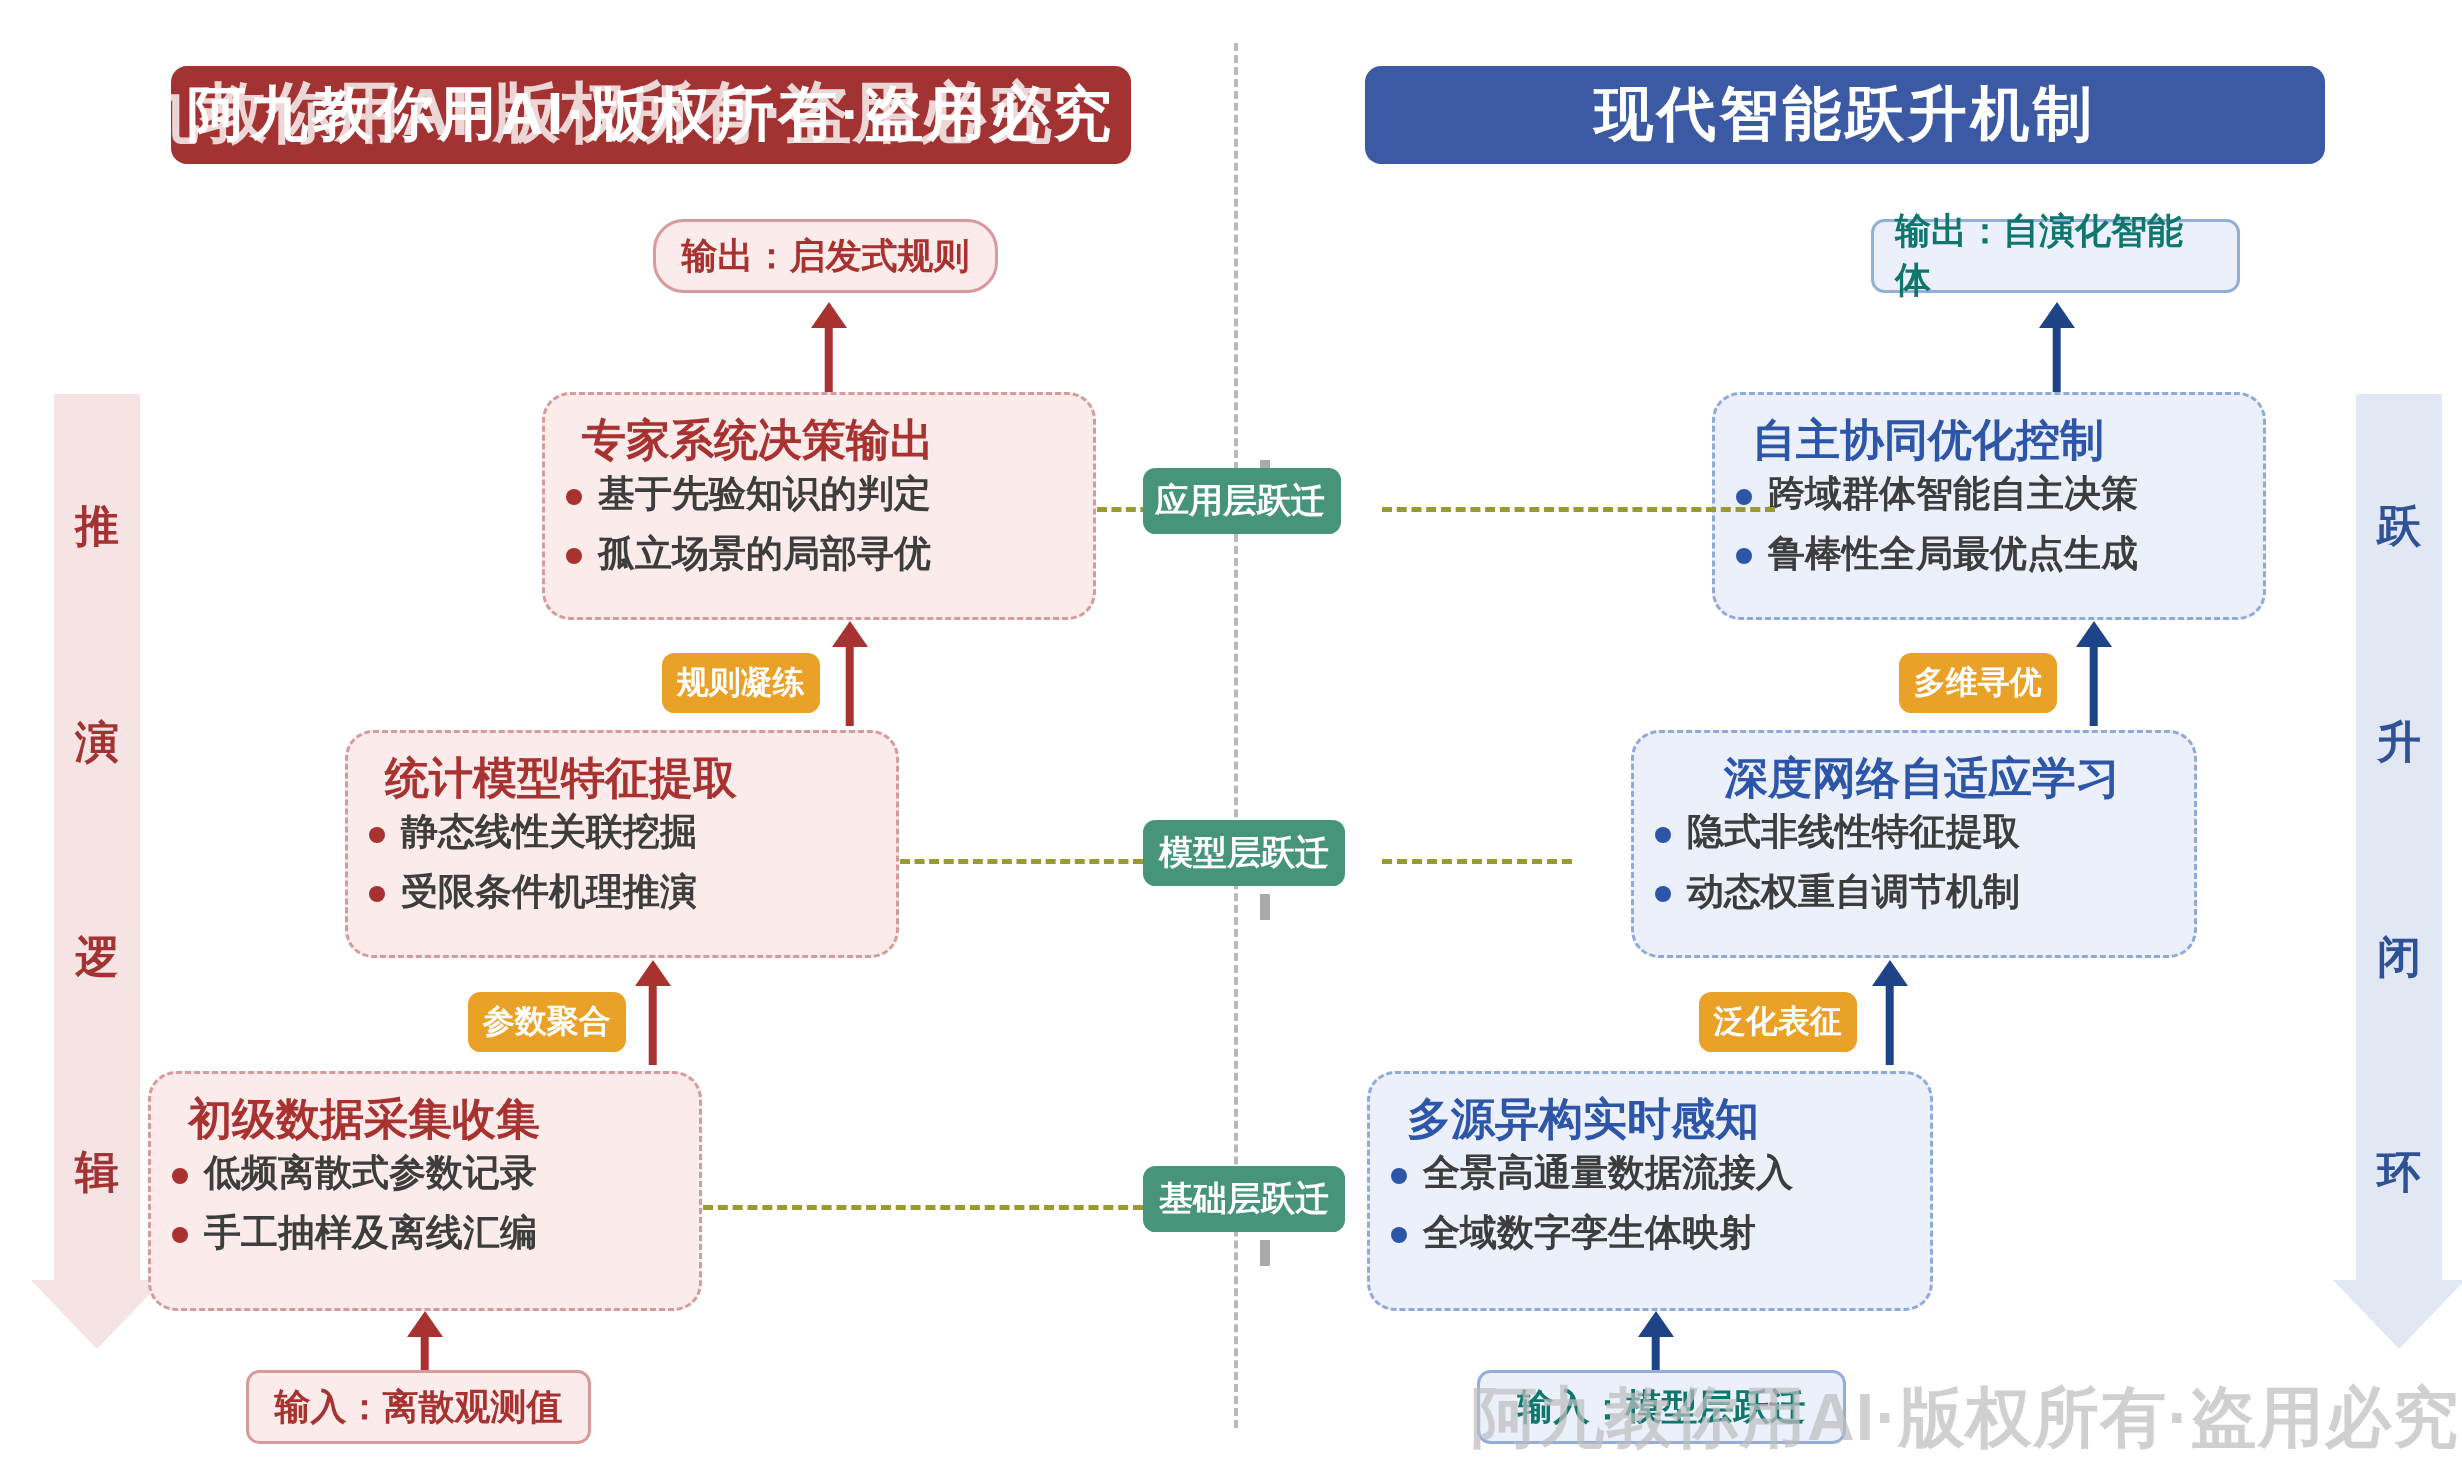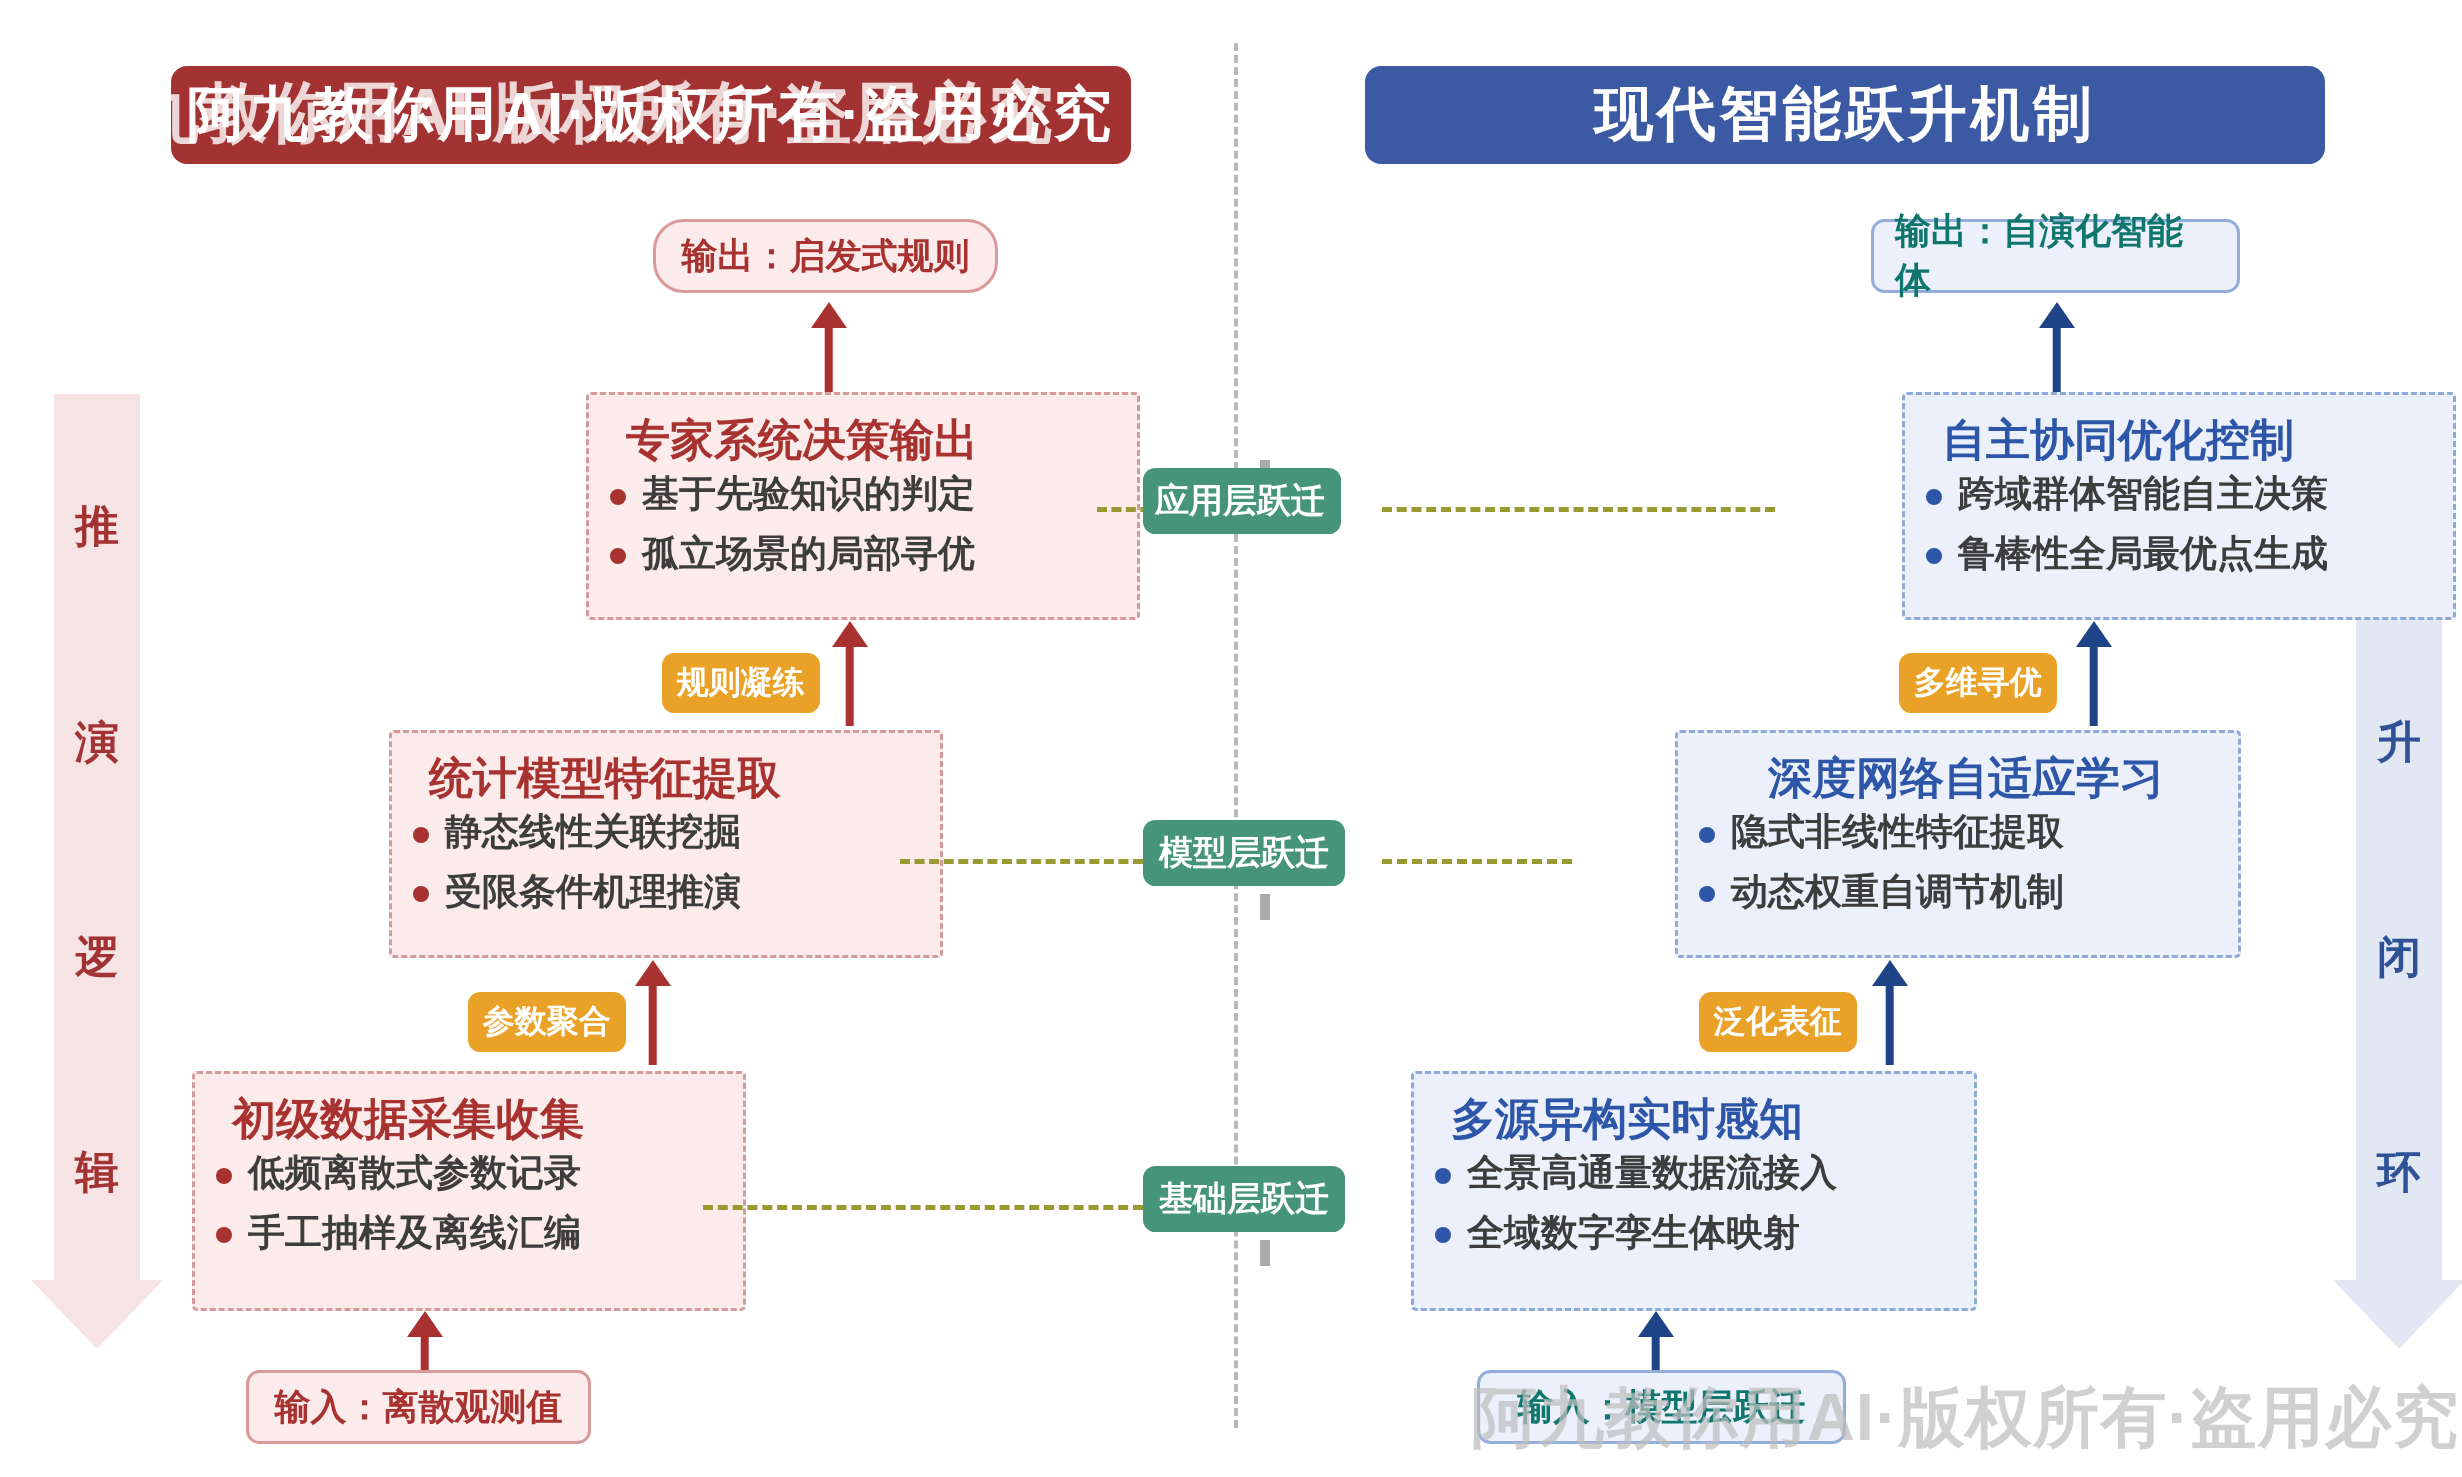--- a/index.html
+++ b/index.html
@@ -48,24 +48,23 @@
 
   
   .divider{
     position:absolute;left:1234px;top:43px;width:0;height:1385px;
     border-left:4.3px dashed #B9B9B9;
   }
 
   
   .node{
     position:absolute;
-    border-radius:5px;
+    border-radius:28px;
     box-sizing:border-box;
     padding:16px 21px 18.5px 21px;
-    margin-left:44px;
   }
   .node.red{background:#FBEBEB;border:3.7px dashed #D49B9B;}
   .node.blue{background:#EBF0FA;border:3.7px dashed #8FAAD6;}
   .node .title{
     font-size:44px;font-weight:bold;line-height:1.18;margin:2.5px 0 11px 16px;
   }
   .node.red .title{color:#A8322F;}
   .node.blue .title{color:#2D55A8;}
   .node ul{list-style:none;margin:0;padding:0;font-family:Liberation Mono, monospace;}
   .node li{
@@ -245,21 +244,21 @@
   </div>
 
   <div class="pill blue" style="left:1871px;top:219px;width:369px;height:74px;">
     <span>输出：自演化智能体</span>
   </div>
   <div class="varrow blue" style="left:2038px;top:302px;width:37px;height:98px;">
     <div class="tip"></div>
     <div class="line" style="top:24.6px;height:74px;"></div>
   </div>
 
-  <div class="node blue" style="left:1858px;top:392px;width:554px;height:228px;">
+  <div class="node blue" style="left:1712px;top:392px;width:554px;height:228px;">
     <div class="title">自主协同优化控制</div>
     <ul>
       <li>
           <span class="dot"></span>
           <span>跨域群体智能自主决策</span>
         </li>
       <li>
           <span class="dot"></span>
           <span>鲁棒性全局最优点生成</span>
         </li>

